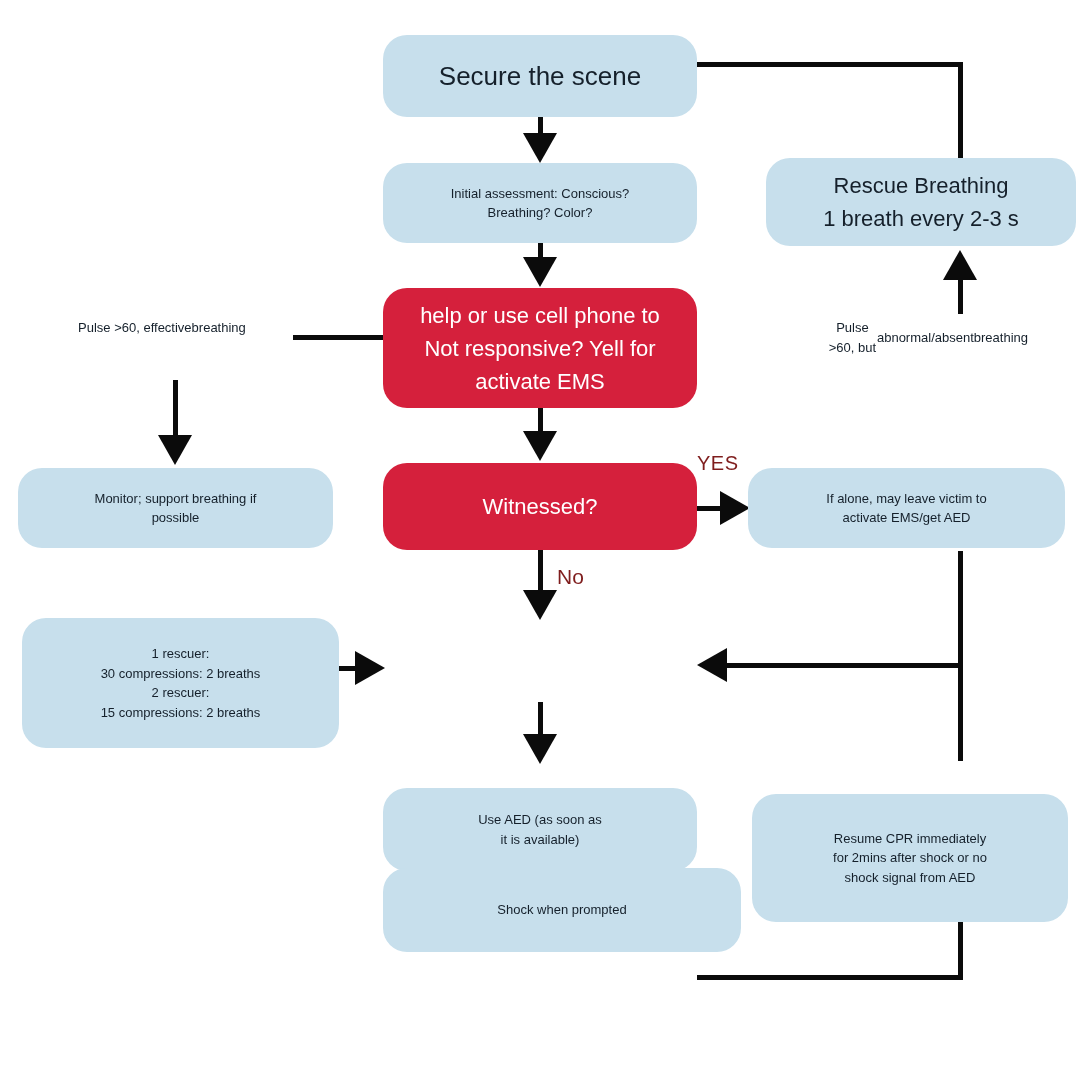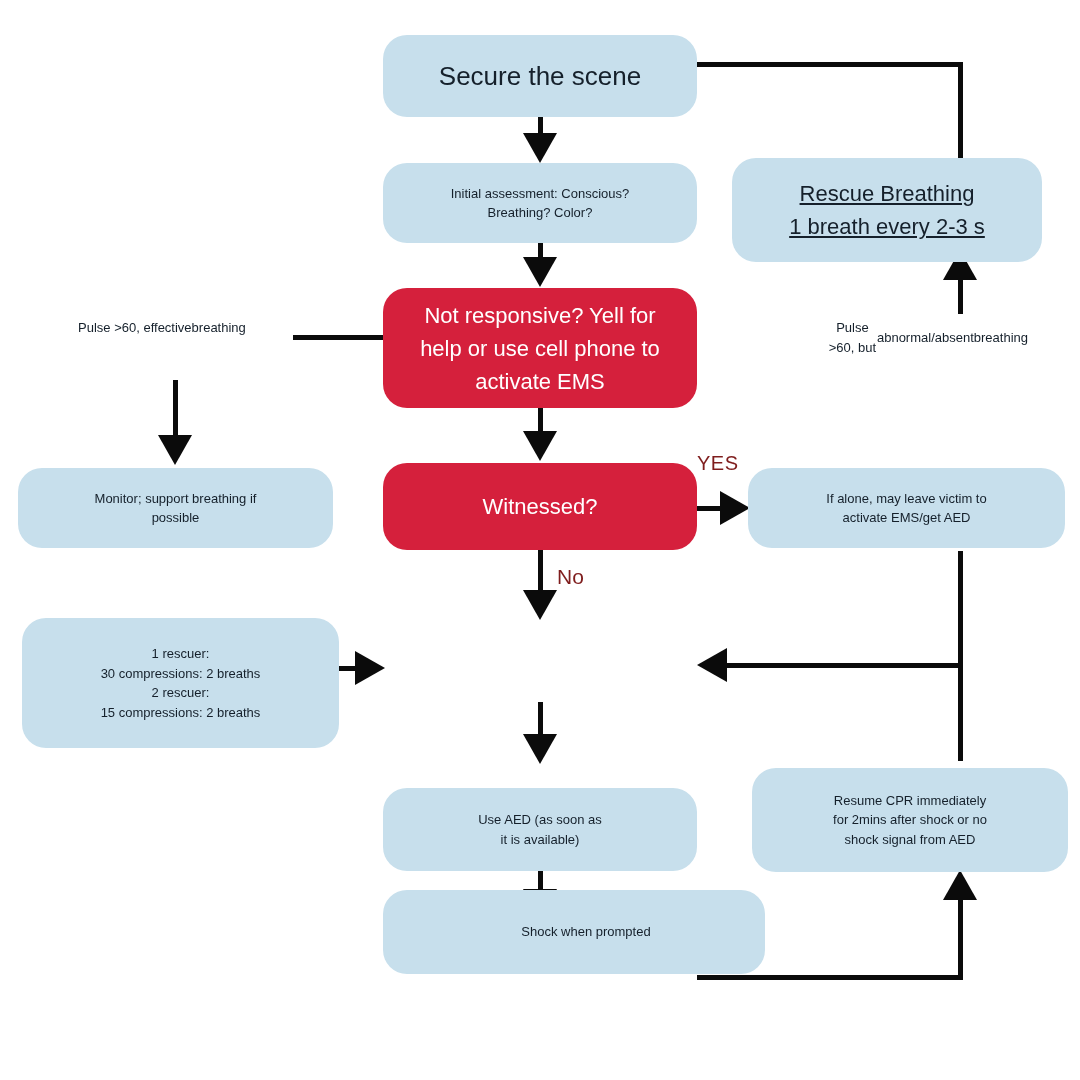--- a/index.html
+++ b/index.html
@@ -81,26 +81,26 @@
   <div class="box f26" style="left:383px;top:23px;width:314px;height:82px;margin-top:12px;">
     <div>Secure the scene</div>
   </div>
 
   <div class="box f19" style="left:383px;top:163px;width:314px;height:80px;">
     <div>Initial assessment: Conscious?</div>
     <div>Breathing? Color?</div>
   </div>
 
   <div class="box red f22" style="left:383px;top:288px;width:314px;height:120px;">
+    <div>help or use cell phone to</div>
     <div>Not responsive? Yell for</div>
-    <div>help or use cell phone to</div>
     <div>activate EMS</div>
   </div>
 
-  <div class="box f22" style="left:732px;top:158px;width:310px;height:104px;text-decoration:underline;">
+  <div class="box f22" style="left:766px;top:158px;width:310px;height:88px;">
     <div>Rescue Breathing</div>
     <div>1 breath every 2-3 s</div>
   </div>
 
   <div class="box f19" style="left:18px;top:468px;width:315px;height:80px;">
     <div>Monitor; support breathing if</div>
     <div>possible</div>
   </div>
 
   <div class="box red f22" style="left:383px;top:463px;width:314px;height:87px;">
@@ -118,25 +118,25 @@
     <div>2 rescuer:</div>
     <div>15 compressions: 2 breaths</div>
   </div>
 
 
   <div class="box f19" style="left:383px;top:765px;width:314px;height:83px;margin-top:23px;">
     <div>Use AED (as soon as</div>
     <div>it is available)</div>
   </div>
 
-  <div class="box f19" style="left:383px;top:890px;width:358px;height:84px;padding-left:24px;">
+  <div class="box f19" style="left:383px;top:868px;width:358px;height:84px;">
     <div>Shock when prompted</div>
   </div>
 
-  <div class="box f19" style="left:752px;top:768px;width:316px;height:104px;">
+  <div class="box f19" style="left:752px;top:794px;width:316px;height:128px;">
     <div>Resume CPR immediately</div>
     <div>for 2mins after shock or no</div>
     <div>shock signal from AED</div>
   </div>
 
   <div class="freetext f19" style="left:78px;top:318px;width:240px;">
     <div>Pulse &gt;60, effective</div>
     <div>breathing</div>
   </div>
 

